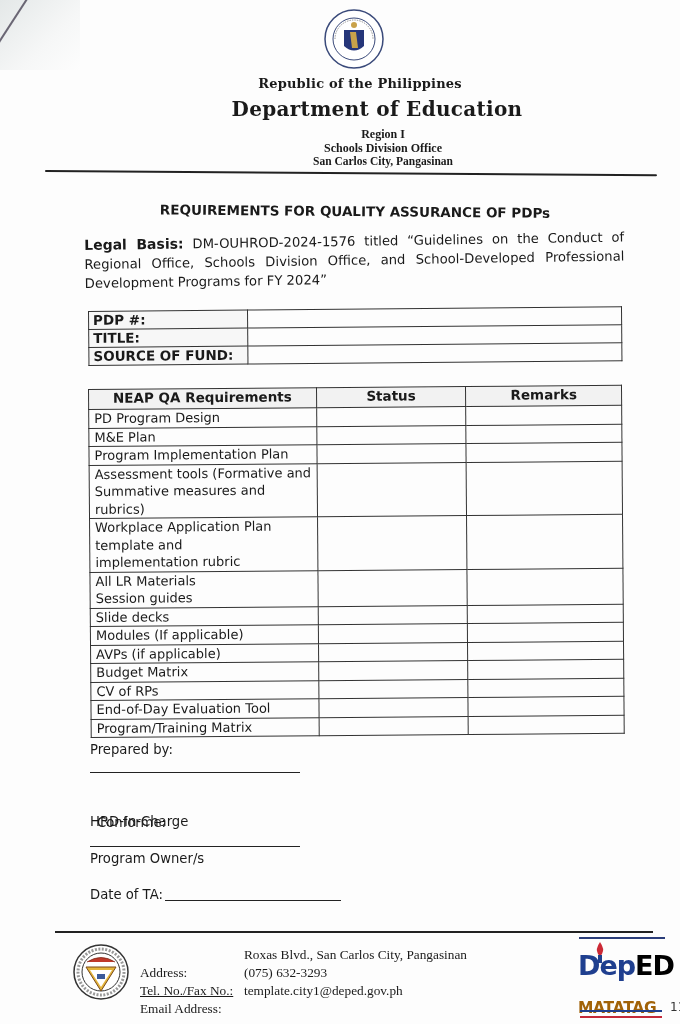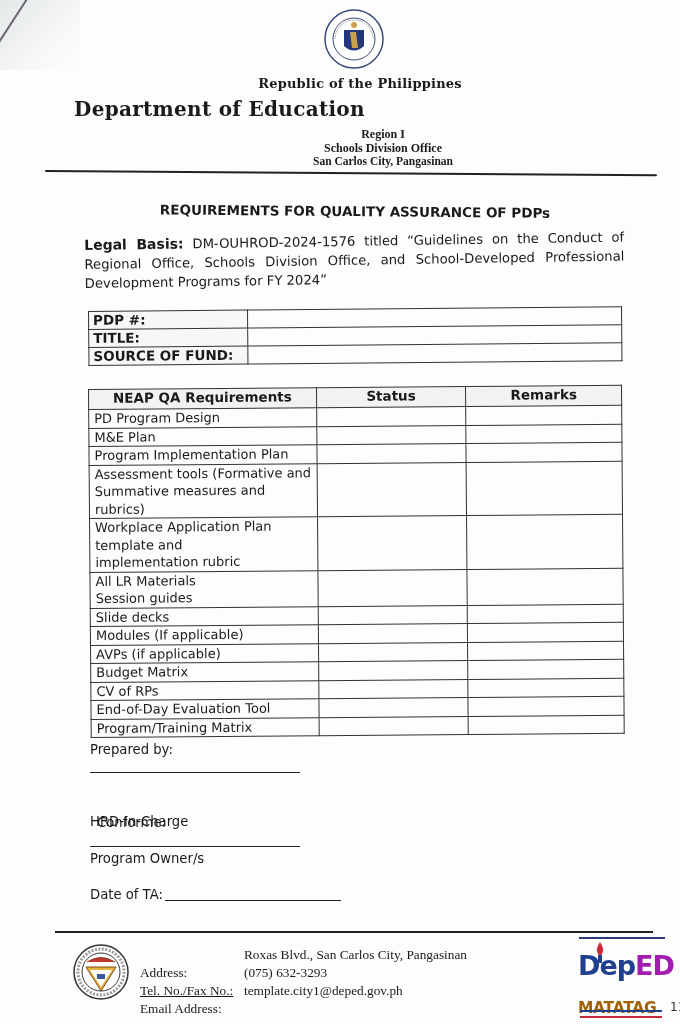--- a/index.html
+++ b/index.html
@@ -20,21 +20,21 @@
     
     .seal {
       position: absolute; left: 323px; top: 8px; width: 62px; height: 62px;
     }
     .republic {
       position: absolute; left: 0; right: 0; top: 76px; text-align: center;
       font-family: "DejaVu Serif", serif; font-weight: bold; font-size: 13px;
       letter-spacing: 0.2px; padding-left: 40px;
     }
     .deped-title {
-      position: absolute; left: 0; right: 0; top: 97px; 
+      position: absolute; left: 0; right: 0; top: 97px; text-align: center;
       font-family: "DejaVu Serif", serif; font-weight: bold; font-size: 20px;
       padding-left: 34px; letter-spacing: 0.3px; margin-left: 40px;
     }
     .hdr-line {
       position: absolute; left: 0; right: 0; text-align: center;
       font-family: "Liberation Serif", serif; font-weight: bold; font-size: 12px;
       padding-left: 40px;
       margin-left: 46px;
     }
     .hdr-rule {
@@ -103,21 +103,21 @@
       position: absolute; left: 140px; font-family: "Liberation Serif", serif; font-size: 13.3px; margin-top: 18px;
     }
     .ftr-val {
       position: absolute; left: 244px; font-family: "Liberation Serif", serif; font-size: 13.3px;
     }
     .deped-word {
       position: absolute; left: 578px; top: 950px; font-family: "DejaVu Sans", sans-serif;
       font-weight: bold; font-size: 27px; letter-spacing: -1px;
     }
     .deped-word .d1 { color: #1f3f8f; }
-    .deped-word .d2 { color: #a21caf; }
+    .deped-word .d2 { color: #000000; }
     .matatag {
       position: absolute; left: 578px; top: 991px; font-family: "DejaVu Sans", sans-serif;
       font-weight: bold; font-size: 15.5px; color: #a16207; letter-spacing: -0.3px; margin-top: 8px;
     }
     .matatag-bar { position: absolute; left: 580px; top: 1010px; width: 82px; height: 2px; background: #1f3f8f; }
     .matatag-bar2 { position: absolute; left: 580px; top: 1016px; width: 82px; height: 2px; background: #c42a3a; }
     .page-mark { position: absolute; left: 670px; top: 1000px; font-size: 12px; color: #333; }
   </style>
 </head>
 <body>

